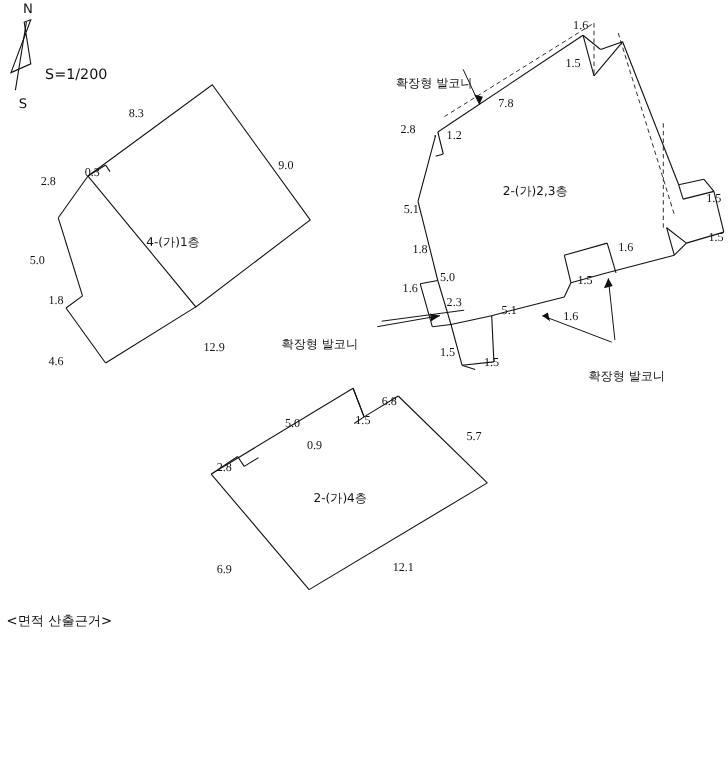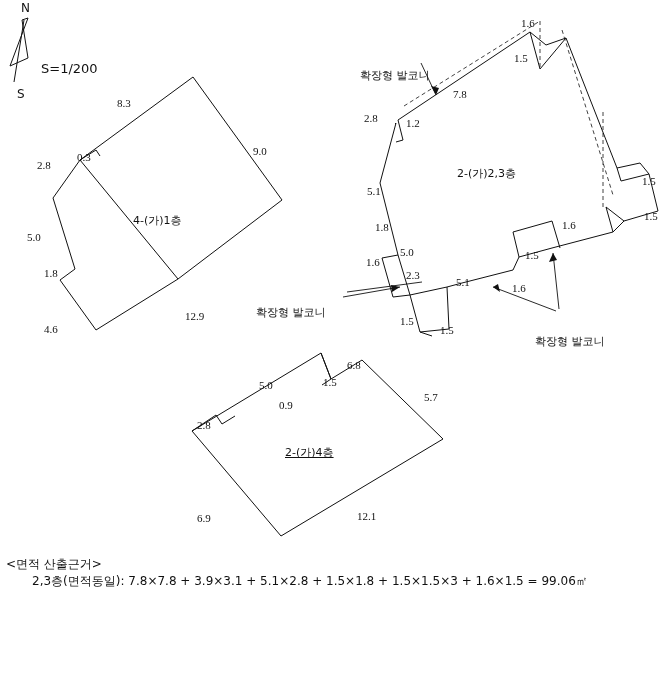--- a/index.html
+++ b/index.html
@@ -173,26 +173,25 @@
 <div class="lbl dim" style="left:456px; top:277px;">5.1</div>
 <div class="lbl dim" style="left:512px; top:283px;">1.6</div>
 <div class="lbl dim" style="left:562px; top:220px;">1.6</div>
 <div class="lbl dim" style="left:525px; top:250px;">1.5</div>
 <div class="lbl dim" style="left:642px; top:176px;">1.5</div>
 <div class="lbl dim" style="left:644px; top:211px;">1.5</div>
 
 <div class="lbl anno" style="left:256px; top:291px;">확장형 발코니</div>
 <div class="lbl anno" style="left:535px; top:320px;">확장형 발코니</div>
 
-<div class="lbl name" style="left:285px; top:447px;text-decoration:underline;">2-(가)4층</div>
+<div class="lbl name" style="left:285px; top:447px;">2-(가)4층</div>
 <div class="lbl dim" style="left:259px; top:380px;">5.0</div>
 <div class="lbl dim" style="left:347px; top:360px;">6.8</div>
 <div class="lbl dim" style="left:323px; top:377px;">1.5</div>
 <div class="lbl dim" style="left:197px; top:420px;">2.8</div>
 <div class="lbl dim" style="left:235px; top:400px;margin-left:44px;">0.9</div>
 <div class="lbl dim" style="left:424px; top:392px;">5.7</div>
 <div class="lbl dim" style="left:197px; top:513px;">6.9</div>
 <div class="lbl dim" style="left:357px; top:511px;">12.1</div>
 
 <div class="calcwrap">
   <span class="ln">&lt;면적 산출근거&gt;</span>
-  <span class="ln indent1">2,3층(면적동일): 7.8×7.8 + 3.9×3.1 + 5.1×2.8 + 1.5×1.8 + 1.5×1.5×3 + 1.6×1.5 = 99.06㎡</span>
 </div>
 
 </body></html>

